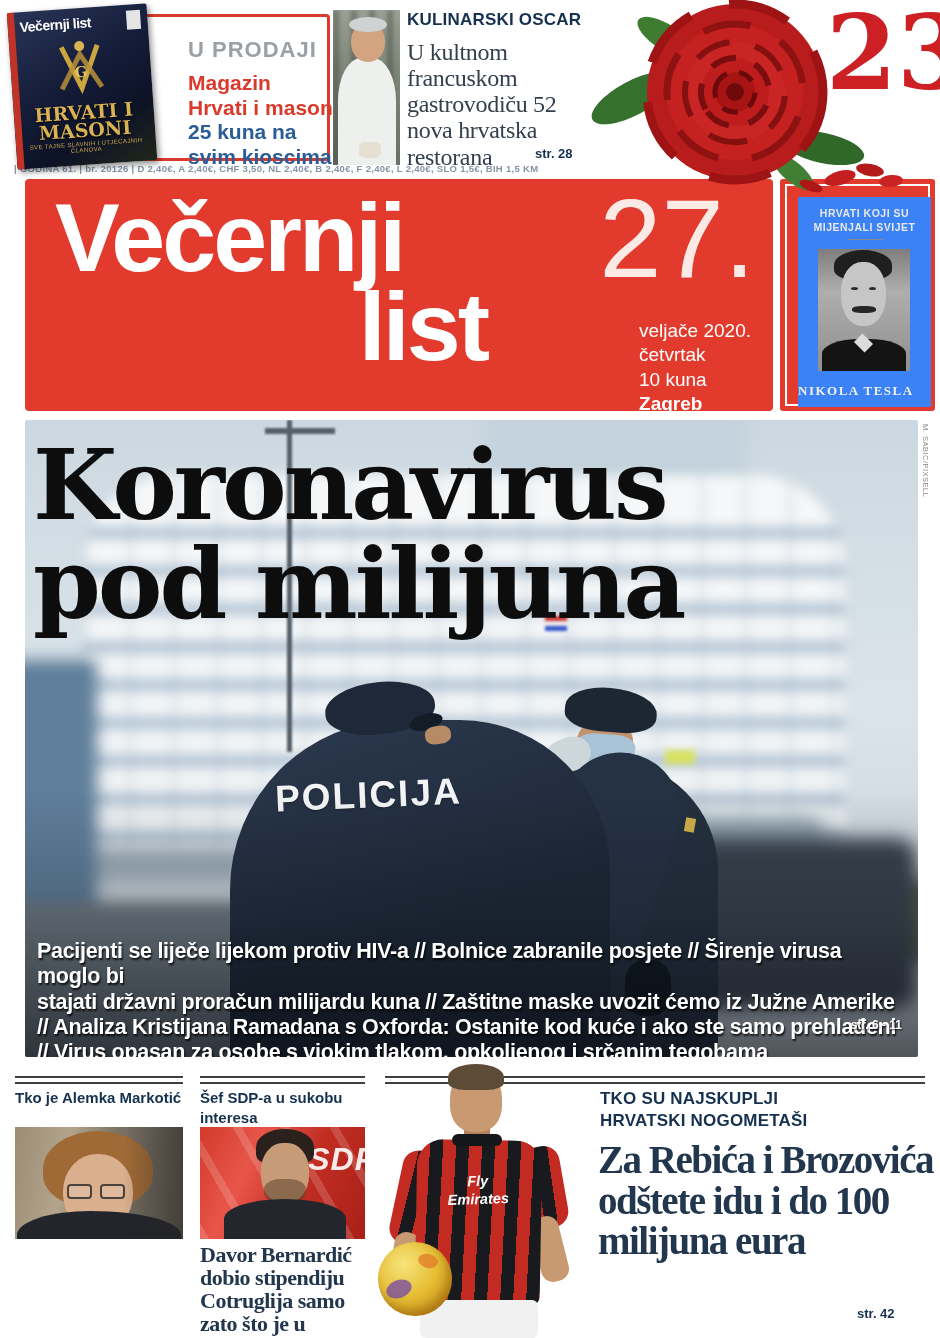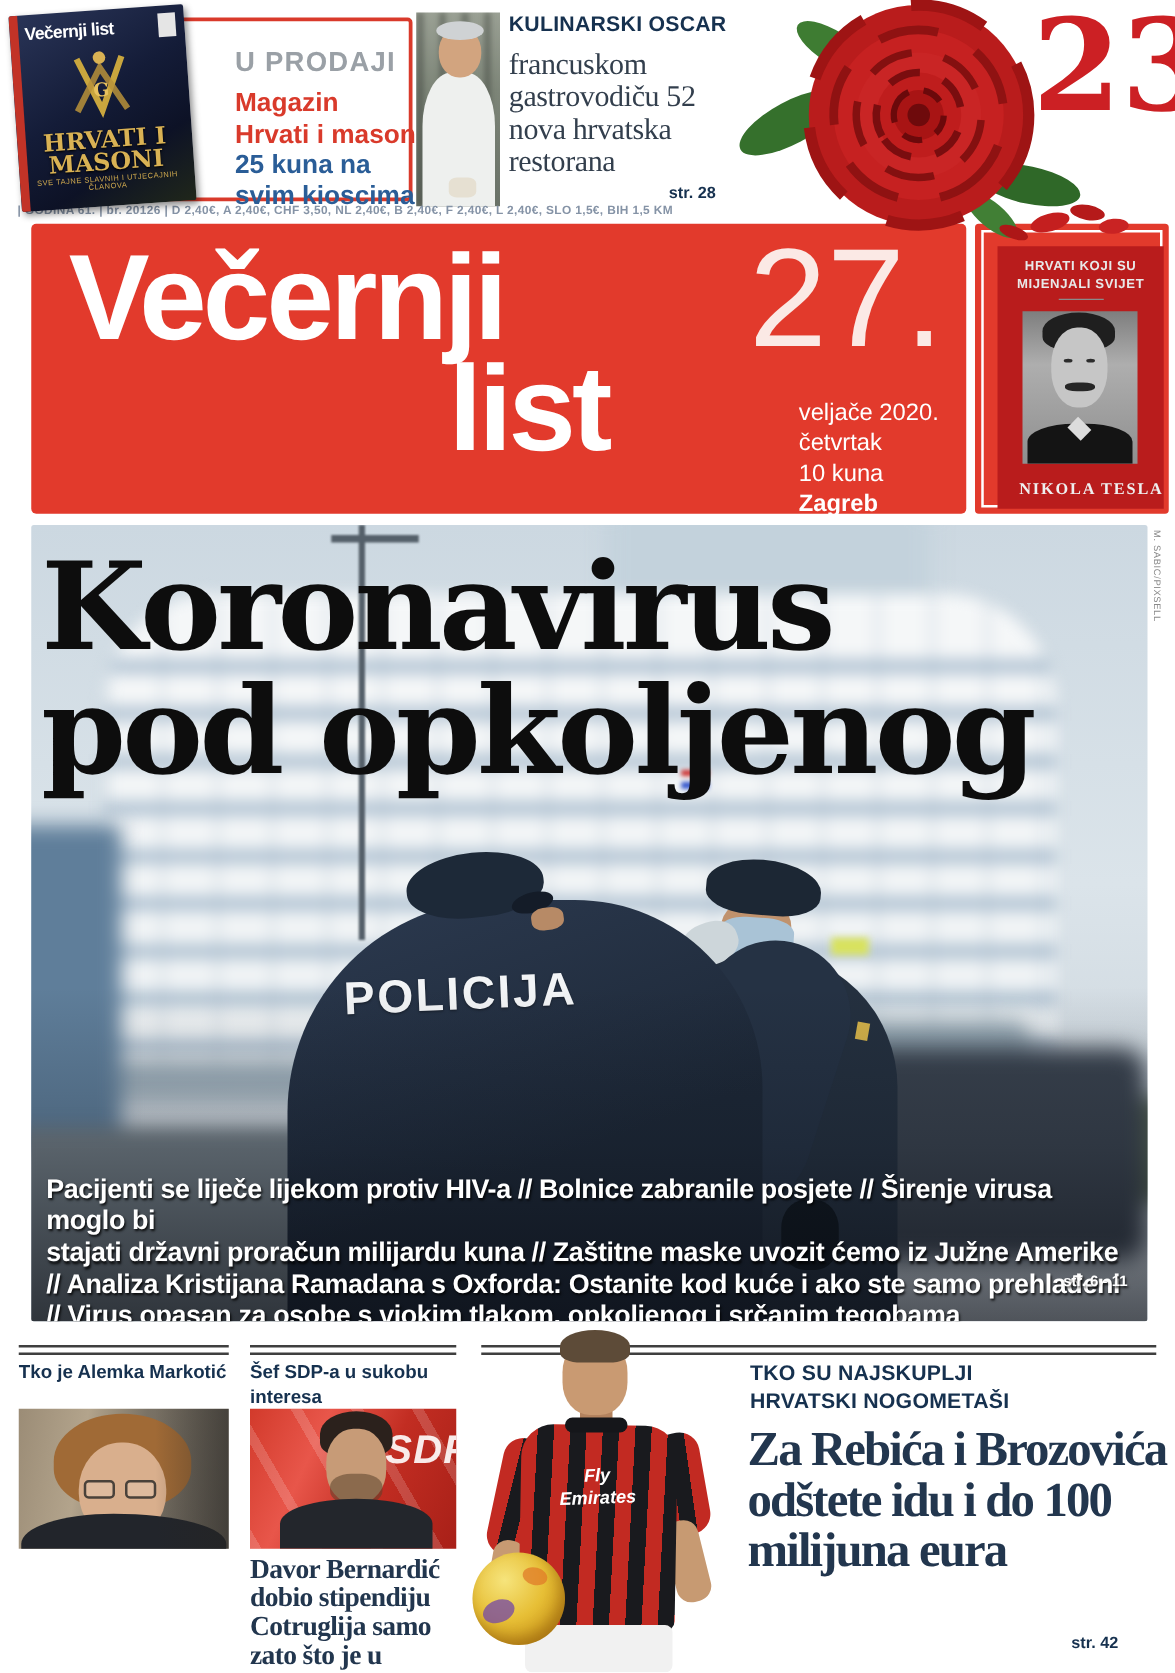--- a/index.html
+++ b/index.html
@@ -44,31 +44,31 @@
   .masthead { left:25px; top:179px; width:748px; height:232px; background:#e23a2c; border-radius:4px; }
   .mast-logo { left:30px; top:14px; width:432px; color:#fff; font-weight:bold; letter-spacing:-3px; line-height:.92; }
   .mast-logo-l1 { font-size:97px; }
   .mast-logo-l2 { font-size:97px; text-align:right; }
   .mast-day { right:18px; top:4px; font-size:112px; font-weight:normal; color:#fbe9e5; line-height:1; }
   .mast-date { right:22px; top:140px; color:#fff; font-size:19px; line-height:1.28; }
   .mast-date .bold { font-weight:bold; }
 
   .tesla-box { left:780px; top:179px; width:155px; height:232px; background:#e23a2c; border-radius:3px; }
   .tesla-inner { left:5px; top:5px; width:145px; height:222px; border:2px solid #fff; }
-  .tesla-book { left:11px; top:11px; width:133px; height:210px; background:#b91c1c; overflow:hidden; }
+  .tesla-book { left:11px; top:11px; width:133px; height:210px; background:#3b82f6; overflow:hidden; }
   .tesla-series { width:100%; text-align:center; margin-top:9px; font-size:10.5px; font-weight:bold; color:#e8e8e8; letter-spacing:.5px; line-height:1.35; }
   .tesla-rule { margin:5px auto 0; width:36px; height:1px; background:#8a8a8a; }
   .tesla-portrait { position:absolute; left:20px; top:52px; width:92px; height:122px; background:linear-gradient(180deg,#7e7e7e,#aeaeae 35%,#8f8f8f); overflow:hidden; }
   .tp-hair { left:16px; top:1px; width:58px; height:30px; background:#1f1f1f; border-radius:50% 50% 35% 35%; }
   .tp-face { left:23px; top:13px; width:45px; height:64px; background:#c6c6c6; border-radius:46%; }
   .tp-eye { width:7px; height:3px; background:#2c2c2c; border-radius:50%; }
   .tp-mustache { left:34px; top:57px; width:24px; height:7px; background:#262626; border-radius:40%; }
   .tp-suit { left:4px; bottom:0; width:84px; height:32px; background:#141414; border-radius:45% 45% 0 0; }
   .tp-collar { left:38px; bottom:22px; width:15px; height:12px; background:#dcdcdc; transform:rotate(45deg); }
-  .tesla-name { position:absolute; left:0; bottom:8px; width:100%; text-align:right; font-family:"Liberation Serif", serif; font-size:13px; font-weight:bold; color:#efefef; letter-spacing:1.5px; }
+  .tesla-name { position:absolute; left:0; bottom:8px; width:100%; text-align:left; font-family:"Liberation Serif", serif; font-size:13px; font-weight:bold; color:#efefef; letter-spacing:1.5px; }
 
   
   .main-photo { left:25px; top:420px; width:893px; height:637px; background:linear-gradient(180deg,#ccd8e1 0%,#dbe4ea 45%,#c3ccd4 100%); overflow:hidden; border-radius:2px; }
   .ship-bridge { left:460px; top:-25px; width:260px; height:135px; background:#c3d2dc; border-radius:22px; filter:blur(9px); }
   .ship-body { left:58px; top:55px; width:762px; height:392px; background:linear-gradient(#f5f7f8 0 25%, #eef2f4); border-radius:90px 90px 8px 8px; filter:blur(6px); overflow:hidden; }
   .ship-windows { left:0; top:26px; width:100%; height:100%; background:repeating-linear-gradient(180deg, transparent 0 26px, rgba(125,155,182,.55) 26px 38px); }
   .ship-cols { left:0; top:0; width:100%; height:100%; background:repeating-linear-gradient(90deg, rgba(160,180,198,.25) 0 6px, transparent 6px 44px); }
   .ship-waterline { left:58px; top:428px; width:762px; height:32px; background:#9fb0bc; filter:blur(8px); }
   .flag { left:520px; top:196px; width:22px; height:15px; background:linear-gradient(180deg,#c33 0 33%,#eee 33% 66%,#35c 66%); filter:blur(1.5px); }
   .containers-left { left:-20px; top:240px; width:92px; height:262px; background:#5f7e9a; filter:blur(8px); }
@@ -182,20 +182,21 @@
   <div class="abs chef-photo">
     <div class="abs chef-shelf"></div>
     <div class="abs chef-coat"></div>
     <div class="abs chef-head"></div>
     <div class="abs chef-hair"></div>
     <div class="abs chef-dish"></div>
   </div>
 
   <div class="abs culinary" style="position:absolute;">
     <div class="culinary-kicker">KULINARSKI OSCAR</div>
+    <div class="culinary-line">U kultnom</div>
     <div class="culinary-line">francuskom</div>
     <div class="culinary-line">gastrovodiču 52</div>
     <div class="culinary-line">nova hrvatska</div>
     <div class="culinary-line">restorana</div>
     <div class="abs culinary-page">str. 28</div>
   </div>
 
   <div class="abs rose-wrap">
     <svg viewBox="0 0 330 200" width="330" height="200">
       <ellipse cx="48" cy="98" rx="46" ry="17" fill="#35702c" transform="rotate(-28 48 98)"></ellipse>
@@ -293,21 +294,21 @@
     <div class="abs officer1-torso"></div>
     <div class="abs officer1-cap"></div>
     <div class="abs officer1-brim"></div>
     <div class="abs officer1-neck"></div>
     <div class="abs police-label">POLICIJA</div>
 
     <div class="abs photo-vignette"></div>
 
     <div class="abs lead-headline">
       <div>Koronavirus</div>
-      <div>pod opkoljenog</div>
+      <div>pod milijuna</div>
     </div>
 
     <div class="abs lead-sub">
       <div class="lead-sub-line">Pacijenti se liječe lijekom protiv HIV-a // Bolnice zabranile posjete // Širenje virusa moglo bi</div>
       <div class="lead-sub-line">stajati državni proračun milijardu kuna // Zaštitne maske uvozit ćemo iz Južne Amerike</div>
       <div class="lead-sub-line">// Analiza Kristijana Ramadana s Oxforda: Ostanite kod kuće i ako ste samo prehlađeni</div>
       <div class="lead-sub-line">// Virus opasan za osobe s viokim tlakom, opkoljenog i srčanim tegobama</div>
     </div>
     <div class="abs lead-page">str. 6 - 11</div>
   </div>

